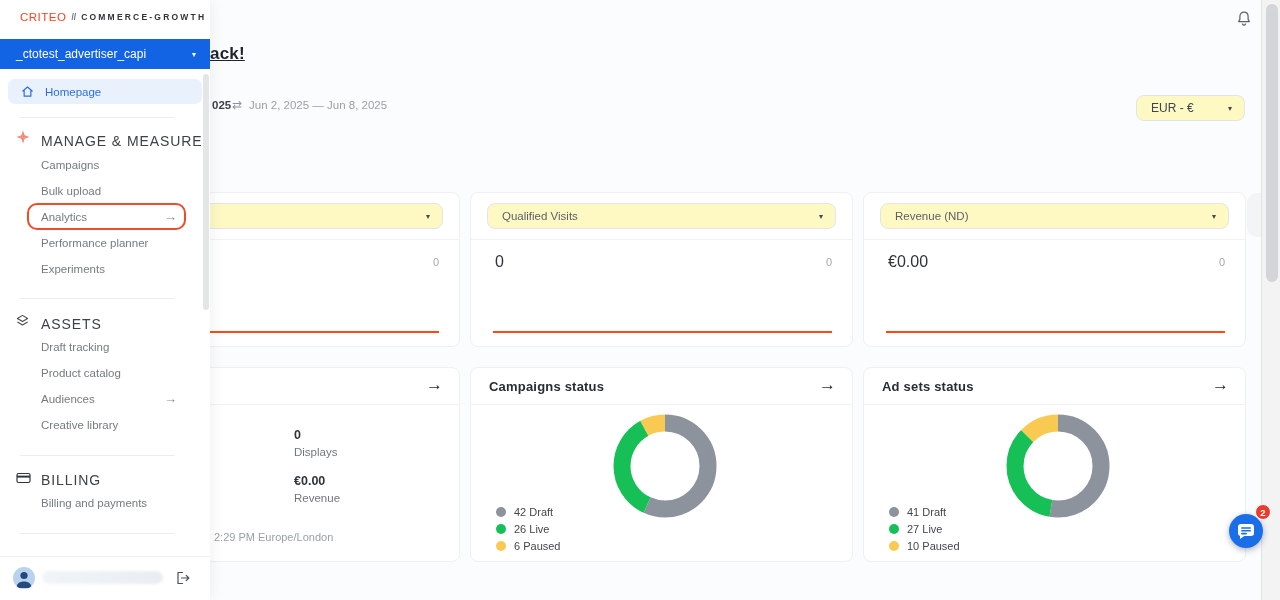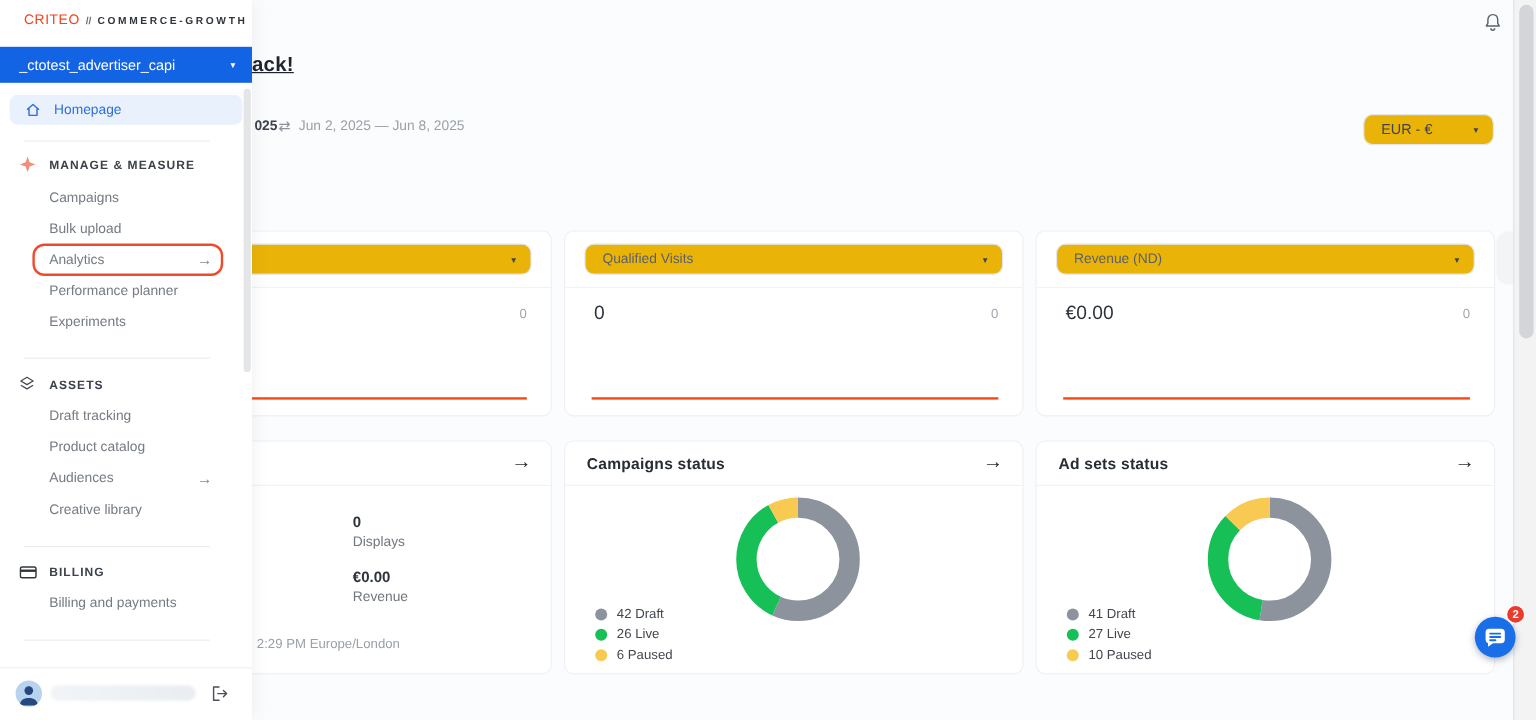--- a/index.html
+++ b/index.html
@@ -10,21 +10,21 @@
 
   
   .welcome { left:210px; top:44px; font-size:17px; font-weight:bold; color:#1e242e; letter-spacing:.2px;text-decoration:underline; }
   .date-row { top:99px; font-size:11.5px; color:#9aa1a9; }
   .date-start { left:212px; font-weight:bold; color:#3d434c; }
   .date-compare-icon { left:232px; color:#8d939b; font-size:12px; top:98px; }
   .date-range { left:249px; }
 
   .bell-btn { left:1234px; top:9px; width:20px; height:20px; cursor:pointer; }
 
-  .pill-select { border:1px solid #e2e5e9; border-radius:8px; background:#eab308;
+  .pill-select { border:1px solid #e2e5e9; border-radius:8px; background:#fef9c3;
                  display:flex; align-items:center; justify-content:space-between;
                  padding:0 12px 0 14px; font-size:11.5px; color:#5a6169; cursor:pointer; }
   .currency-select { left:1136px; top:95px; width:109px; height:26px; font-size:12px; color:#3f454e; }
   .caret { font-size:8px; color:#43484f; }
 
   .card { position:absolute; width:383px; background:#fff; border:1px solid #eef0f3; border-radius:8px; }
   .metric-card { top:192px; height:155px; }
   .bottom-card { top:367px; height:195px; }
   .c1 { left:77px; } .c2 { left:470px; } .c3 { left:863px; }
 
@@ -64,21 +64,21 @@
   .advertiser { position:absolute; left:0; top:39px; width:210px; height:30px; background:#1363e5;
                 display:flex; align-items:center; justify-content:space-between; padding:0 14px 0 16px; cursor:pointer; }
   .advertiser-name { font-size:12px; color:#fff; font-weight:500; }
   .advertiser-caret { color:#fff; font-size:8px; }
 
   .home-pill { position:absolute; left:8px; top:79px; width:194px; height:25px; background:#e9f1fc; border-radius:7px;
                display:flex; align-items:center; gap:11px; padding-left:13px; cursor:pointer; }
   .home-label { font-size:11.5px; color:#2e6fe0; }
 
   .sb-divider { position:absolute; left:20px; width:155px; height:1px; background:#ededee; }
-  .sb-h { position:absolute; left:41px; font-size:10px; font-weight:bold; color:#3c424a; letter-spacing:.9px; }
+  .sb-h { position:absolute; left:41px; font-size:14px; font-weight:normal; color:#3c424a; letter-spacing:.9px; }
   .sb-item { position:absolute; left:41px; font-size:11.5px; color:#757b83; cursor:pointer; white-space:nowrap; }
   .sb-icon { position:absolute; left:16px; }
   .sb-arrow { position:absolute; left:164px; font-size:13px; color:#858b92; }
   .analytics-ring { position:absolute; left:27px; top:203px; width:159px; height:27px;
                     border:2px solid #ee4b2c; border-radius:10px; }
   .sb-scroll-thumb { position:absolute; left:203px; top:74px; width:6px; height:236px; border-radius:3px; background:#e4e5e7; }
 
   .user-bar { position:absolute; left:0; top:556px; width:210px; height:44px; border-top:1px solid #eef0f2; background:#fff; }
   .avatar { position:absolute; left:13px; top:567px; width:22px; height:22px; border-radius:50%; background:#b7d3ee; overflow:hidden; }
   .user-name-blur { position:absolute; left:42px; top:571px; width:121px; height:13px; border-radius:7px;

